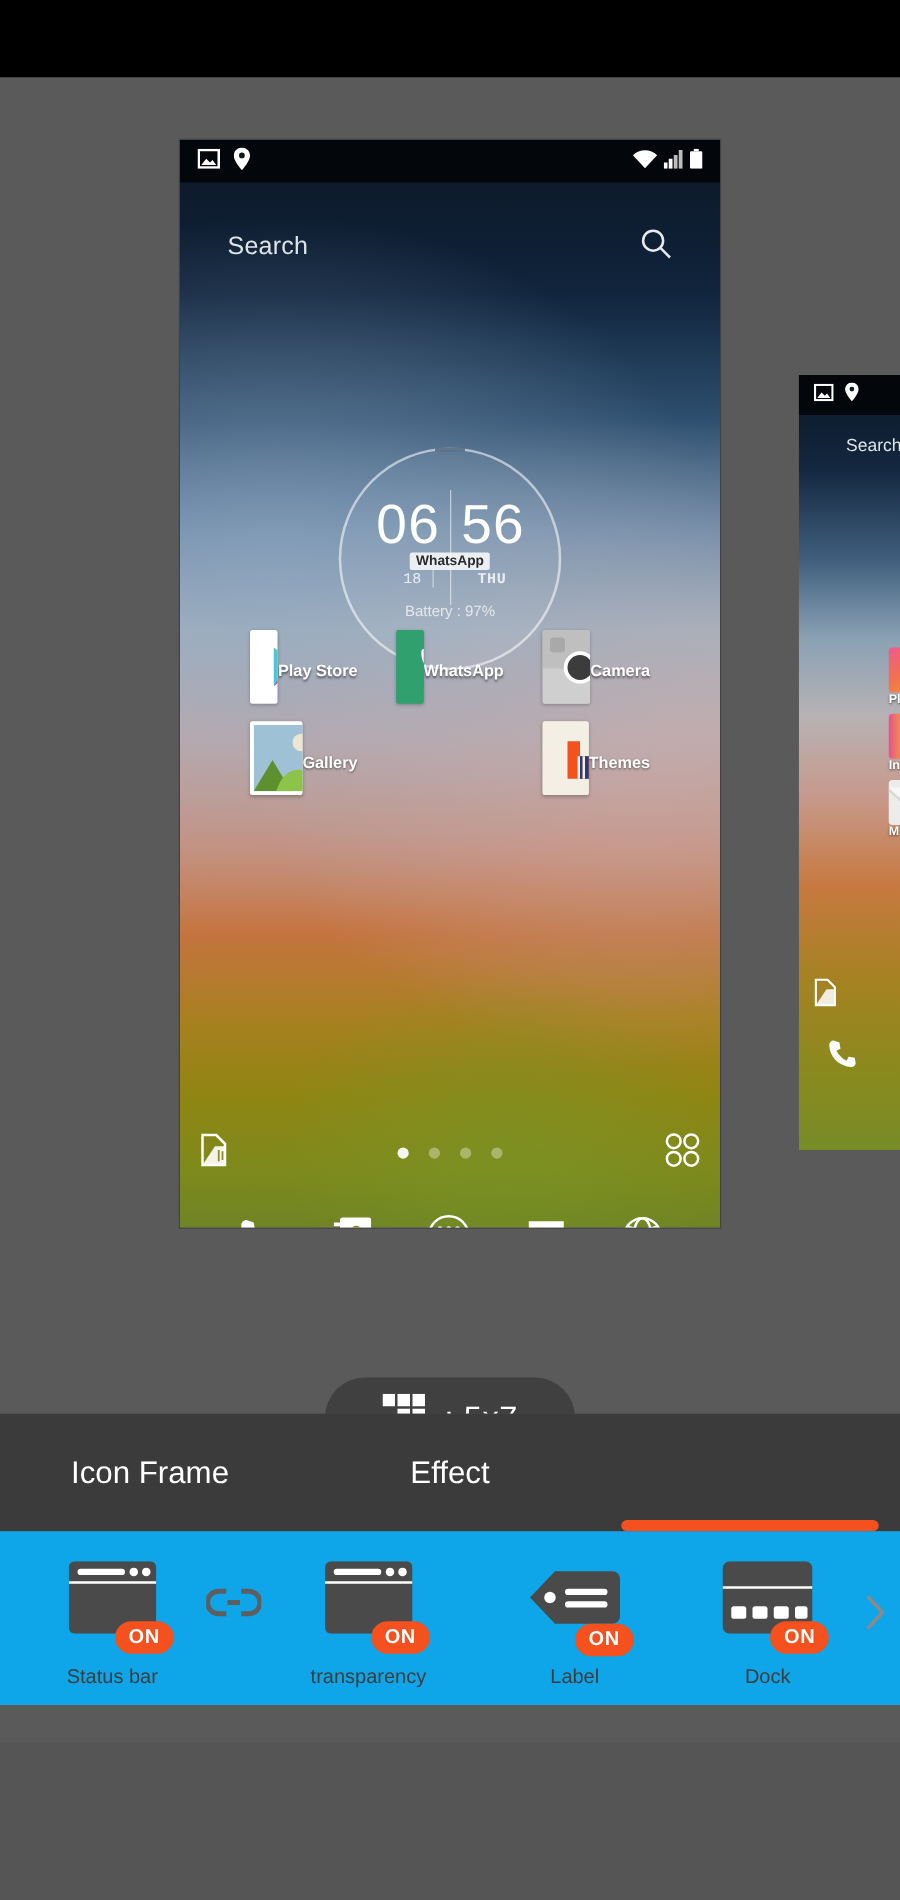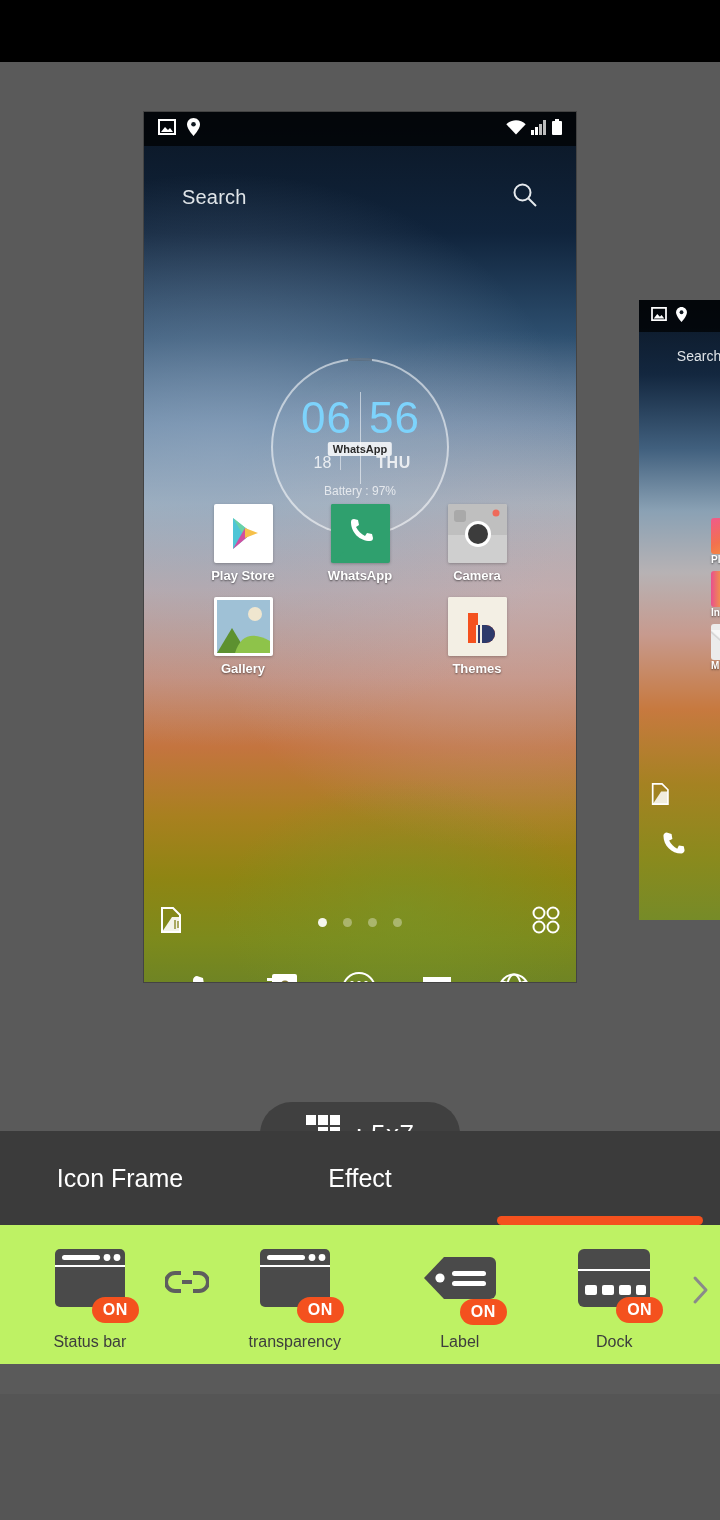--- a/index.html
+++ b/index.html
@@ -65,40 +65,40 @@
     width:178px; height:178px; border-radius:50%;
     border:2px solid rgba(255,255,255,.55);
     background:rgba(255,255,255,.05);
     display:flex; flex-direction:column; align-items:center; justify-content:center;
   }
   .clock::before{
     content:""; position:absolute; left:50%; top:-2px; transform:translateX(-50%);
     width:24px; height:3px; background:rgba(90,110,130,.9);
   }
   .clock-sep { position:absolute; left:50%; top:32px; width:1px; height:92px; background:rgba(255,255,255,.55); }
-  .clock-time { display:flex; align-items:baseline; gap:0; color:#7dd3fc; font-size:44px; font-weight:300;
+  .clock-time { display:flex; align-items:baseline; gap:0; color:#ffffff; font-size:44px; font-weight:300;
                 line-height:1; letter-spacing:1px; margin-bottom:2px; }
   .clock-h, .clock-m { width:62px; text-align:center; }
   .clock-h { text-align:right; padding-right:8px; }
   .clock-m { text-align:left; padding-left:9px; }
   .promoted {
     position:absolute; left:50%; top:82px; transform:translateX(-50%);
     background:rgba(255,255,255,.82); color:#2a2a2a; font-size:11px; font-weight:700;
     padding:1px 5px; border-radius:2px; white-space:nowrap;
   }
   .clock-date { display:flex; align-items:center; gap:9px; color:rgba(255,255,255,.8);
-                font-size:16px; margin-top:12px; }
+                font-size:12px; margin-top:12px;font-family:Liberation Mono, monospace; }
   .clock-date .dd { width:22px; text-align:right; }
   .clock-date .dow { font-weight:700; letter-spacing:.5px;margin-left:26px; }
   .clock-batt { color:rgba(255,255,255,.72); font-size:12px; margin-top:12px; }
 
   
   .apps { position:absolute; left:0; top:392px; width:100%; padding:0 56px; }
   .app-row { display:flex; justify-content:space-between; margin-bottom:14px; }
-  .app { width:86px; display:flex; flex-direction:column; align-items:center; }
+  .app { width:86px; display:flex; flex-direction:row; align-items:center; }
   .app-icon { width:59px; height:59px; border-radius:2px; position:relative; overflow:hidden;
               box-shadow:0 1px 3px rgba(0,0,0,.25); }
   .app-label { margin-top:5px; color:#fff; font-size:13px; font-weight:700;
                text-shadow:0 1px 2px rgba(0,0,0,.55); white-space:nowrap; }
 
   
   .p-bottom-row { position:absolute; left:0; top:790px; width:100%; height:40px;
                   display:flex; align-items:center; padding:0 16px; }
   .dots { position:absolute; left:50%; transform:translateX(-50%); display:flex; gap:16px; align-items:center; }
   .dot { width:9px; height:9px; border-radius:50%; background:rgba(255,255,255,.35); }
@@ -140,21 +140,21 @@
   .tabbar { position:absolute; left:0; top:1131px; width:720px; height:94px; background:#3b3b3b;
             display:flex; align-items:center; }
   .tab { flex:1; text-align:center; color:#fff; font-size:25px; position:relative; height:100%;
          display:flex; align-items:center; justify-content:center; }
   .tab.active .underline {
     position:absolute; bottom:0; left:50%; transform:translateX(-50%);
     width:206px; height:9px; border-radius:5px; background:#F4511E;
   }
 
   
-  .settings { position:absolute; left:0; top:1225px; width:720px; height:139px; background:#bef264; }
+  .settings { position:absolute; left:0; top:1225px; width:720px; height:139px; background:#0ea5e9; }
   .settings-inner { display:flex; align-items:flex-start; height:100%; padding:24px 10px 0 18px; }
   .sitem { display:flex; flex-direction:column; align-items:center; position:relative; }
   .sitem .icwrap { position:relative; width:90px; height:62px; display:flex; align-items:center; justify-content:center; }
   .on-badge {
     position:absolute; right:-4px; bottom:-12px;
     background:#F4511E; color:#fff; font-size:16px; font-weight:700;
     padding:5px 11px; border-radius:16px; letter-spacing:.5px; line-height:1;
   }
   .sitem .slabel { margin-top:22px; color:#3d3d3d; font-size:16px; white-space:nowrap; }
   .linkchip { width:52px; display:flex; align-items:center; justify-content:center; padding-top:20px; }

